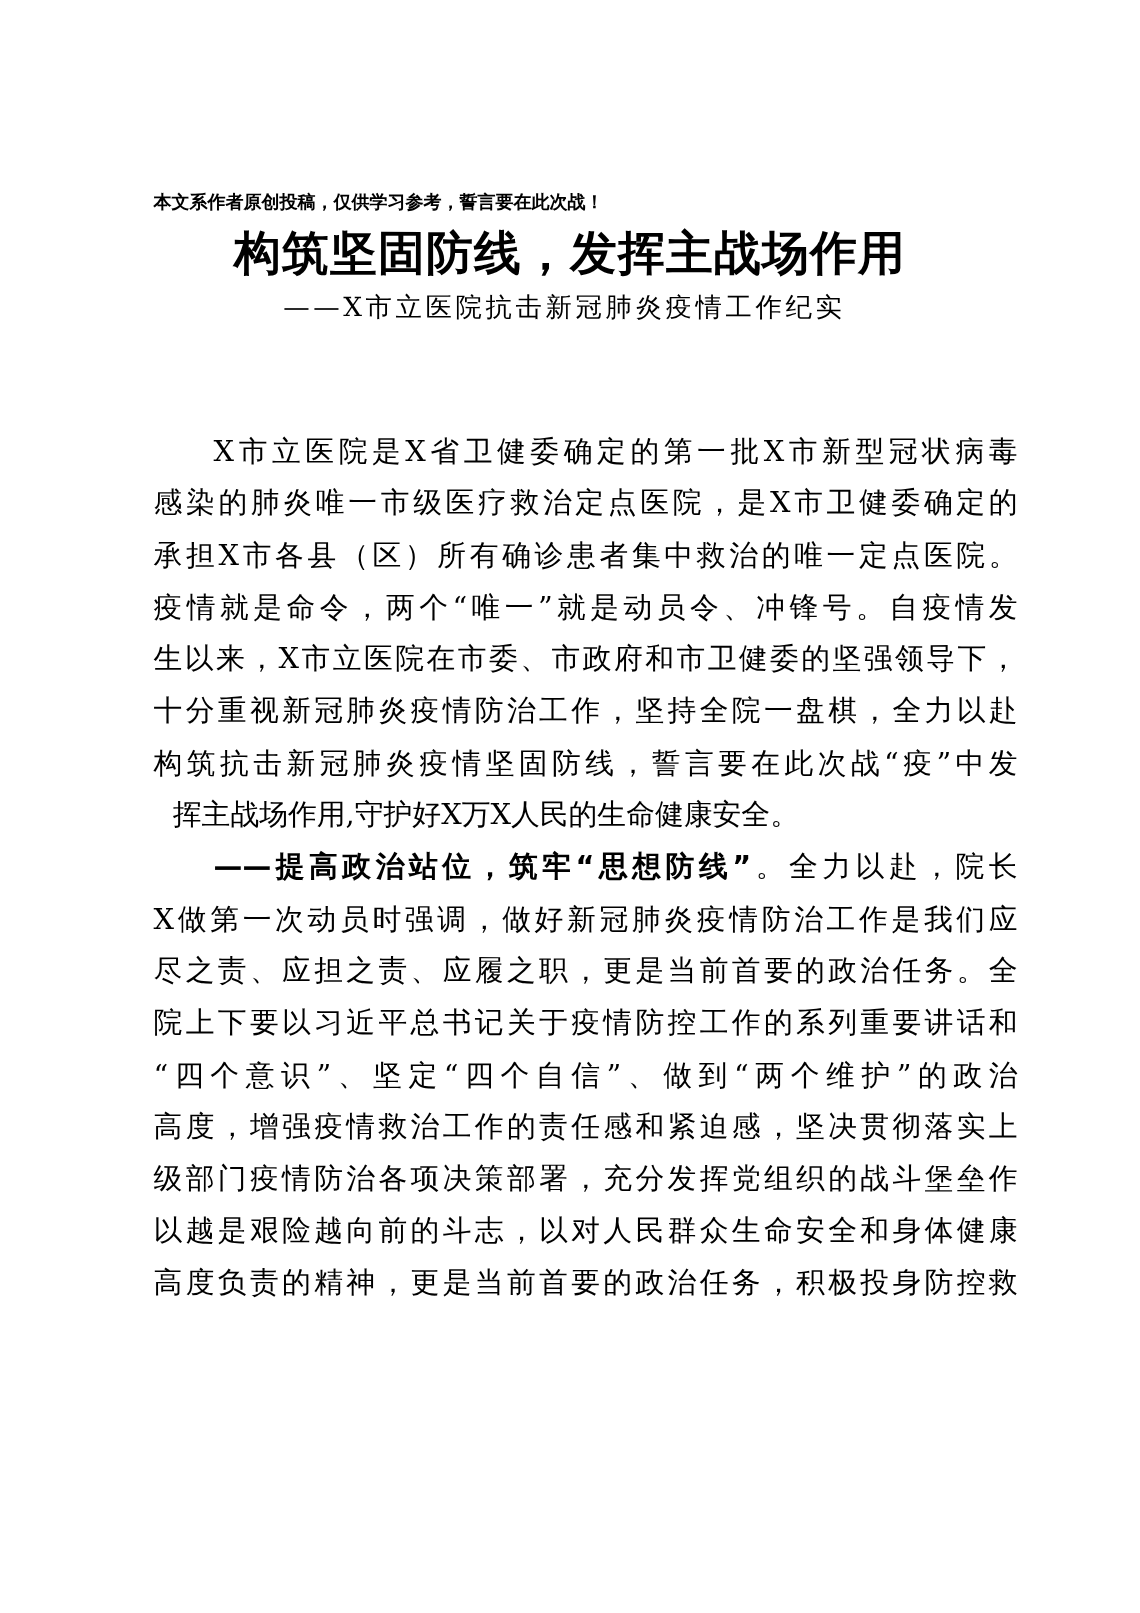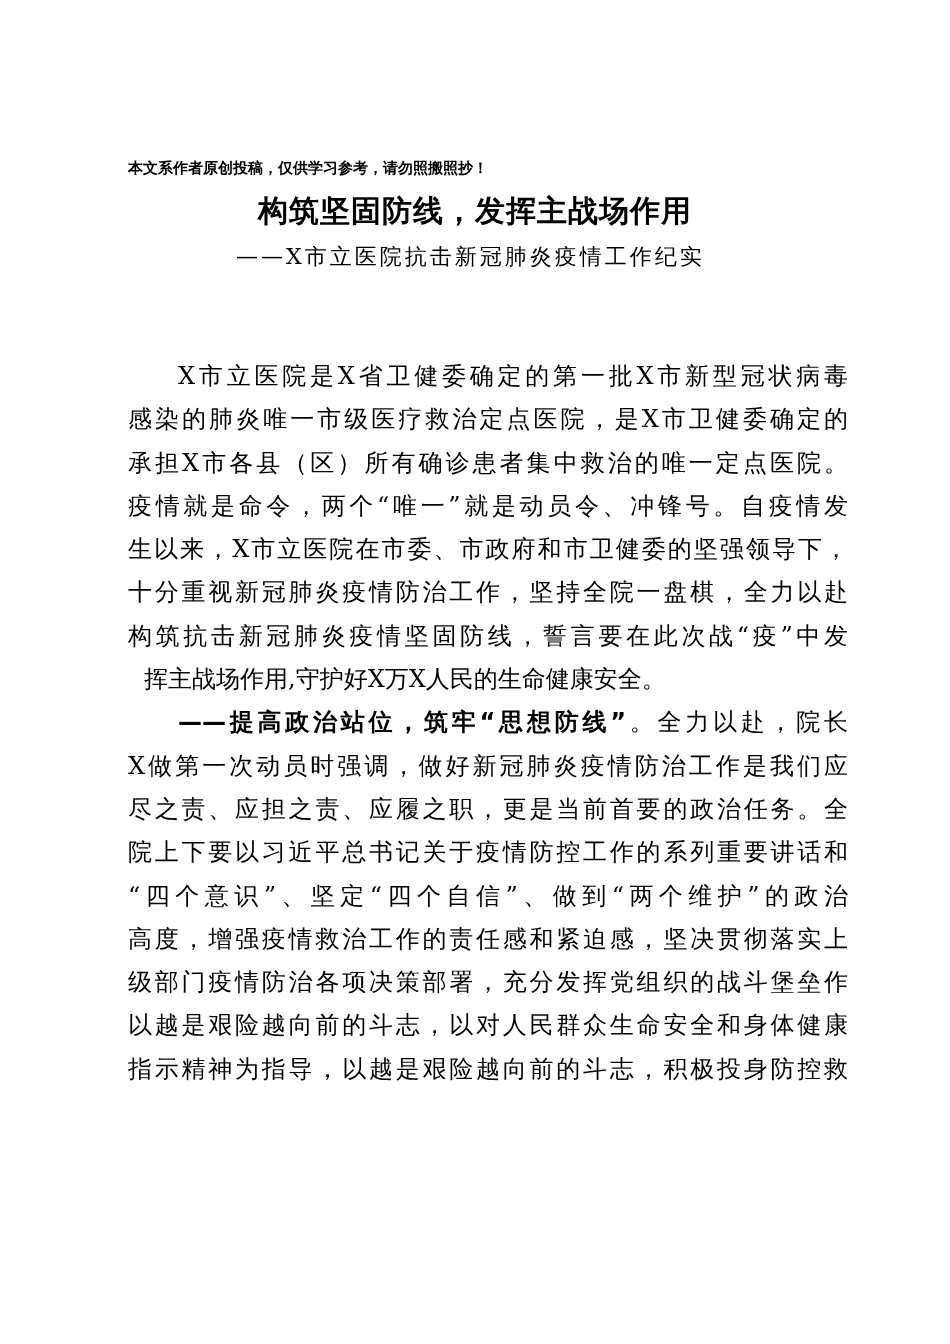--- a/index.html
+++ b/index.html
@@ -7,21 +7,21 @@
   .page { position: absolute; left: 0; top: 0; width: 950px; height: 1344px; background: #fff; }
   .notice {
     position: absolute; left: 128px; top: 158px;
     font-family: "DejaVu Serif", "Liberation Serif", serif;
     font-weight: bold; font-size: 15px; line-height: 20px; letter-spacing: 0px;
     white-space: nowrap;
   }
   .title {
     position: absolute; left: 0; width: 950px; top: 188px; text-align: center;
     font-family: "DejaVu Serif", "Liberation Serif", serif;
-    font-weight: bold; font-size: 30px; line-height: 46px; letter-spacing: 1px;
+    font-weight: bold; font-size: 39px; line-height: 46px; letter-spacing: 1px;
     white-space: nowrap;
   }
   .subtitle {
     position: absolute; left: 236px; top: 242px;
     font-family: "DejaVu Serif", "Liberation Serif", serif;
     font-size: 22px; line-height: 30px; letter-spacing: 3px; white-space: nowrap;
   }
   .body-text {
     position: absolute; left: 128px; top: 355px; width: 720px;
     font-family: "DejaVu Serif", "Liberation Serif", serif;
@@ -32,21 +32,21 @@
     text-align: justify; text-align-last: justify;
   }
   .line.last { text-align-last: left; margin-left: 16px; }
   .line.indent { padding-left: 50px; }
   .heading-run { font-family: "DejaVu Sans", "Liberation Sans", sans-serif; font-weight: bold; }
 </style>
 </head>
 <body>
 
 <div class="page">
-  <div class="notice">本文系作者原创投稿，仅供学习参考，请勿照搬照抄！</div>
+  <div class="notice">本文系作者原创投稿，仅供学习参考，誓言要在此次战！</div>
   <div class="title">构筑坚固防线，发挥主战场作用</div>
   <div class="subtitle">——X市立医院抗击新冠肺炎疫情工作纪实</div>
 
   <div class="body-text">
     <div>
       <div class="line indent">X市立医院是X省卫健委确定的第一批X市新型冠状病毒</div>
       <div class="line">感染的肺炎唯一市级医疗救治定点医院，是X市卫健委确定的</div>
       <div class="line">承担X市各县（区）所有确诊患者集中救治的唯一定点医院。</div>
       <div class="line">疫情就是命令，两个“唯一”就是动员令、冲锋号。自疫情发</div>
       <div class="line">生以来，X市立医院在市委、市政府和市卫健委的坚强领导下，</div>
@@ -56,16 +56,16 @@
     </div>
     <div>
       <div class="line indent"><span class="heading-run">——提高政治站位，筑牢“思想防线”</span><span>。全力以赴，院长</span></div>
       <div class="line">X做第一次动员时强调，做好新冠肺炎疫情防治工作是我们应</div>
       <div class="line">尽之责、应担之责、应履之职，更是当前首要的政治任务。全</div>
       <div class="line">院上下要以习近平总书记关于疫情防控工作的系列重要讲话和</div>
       <div class="line">“四个意识”、坚定“四个自信”、做到“两个维护”的政治</div>
       <div class="line">高度，增强疫情救治工作的责任感和紧迫感，坚决贯彻落实上</div>
       <div class="line">级部门疫情防治各项决策部署，充分发挥党组织的战斗堡垒作</div>
       <div class="line">以越是艰险越向前的斗志，以对人民群众生命安全和身体健康</div>
-      <div class="line">指示精神为指导，以越是艰险越向前的斗志，积极投身防控救</div>
+      <div class="line">高度负责的精神，更是当前首要的政治任务，积极投身防控救</div>
     </div>
   </div>
 </div>
 
 </body></html>

